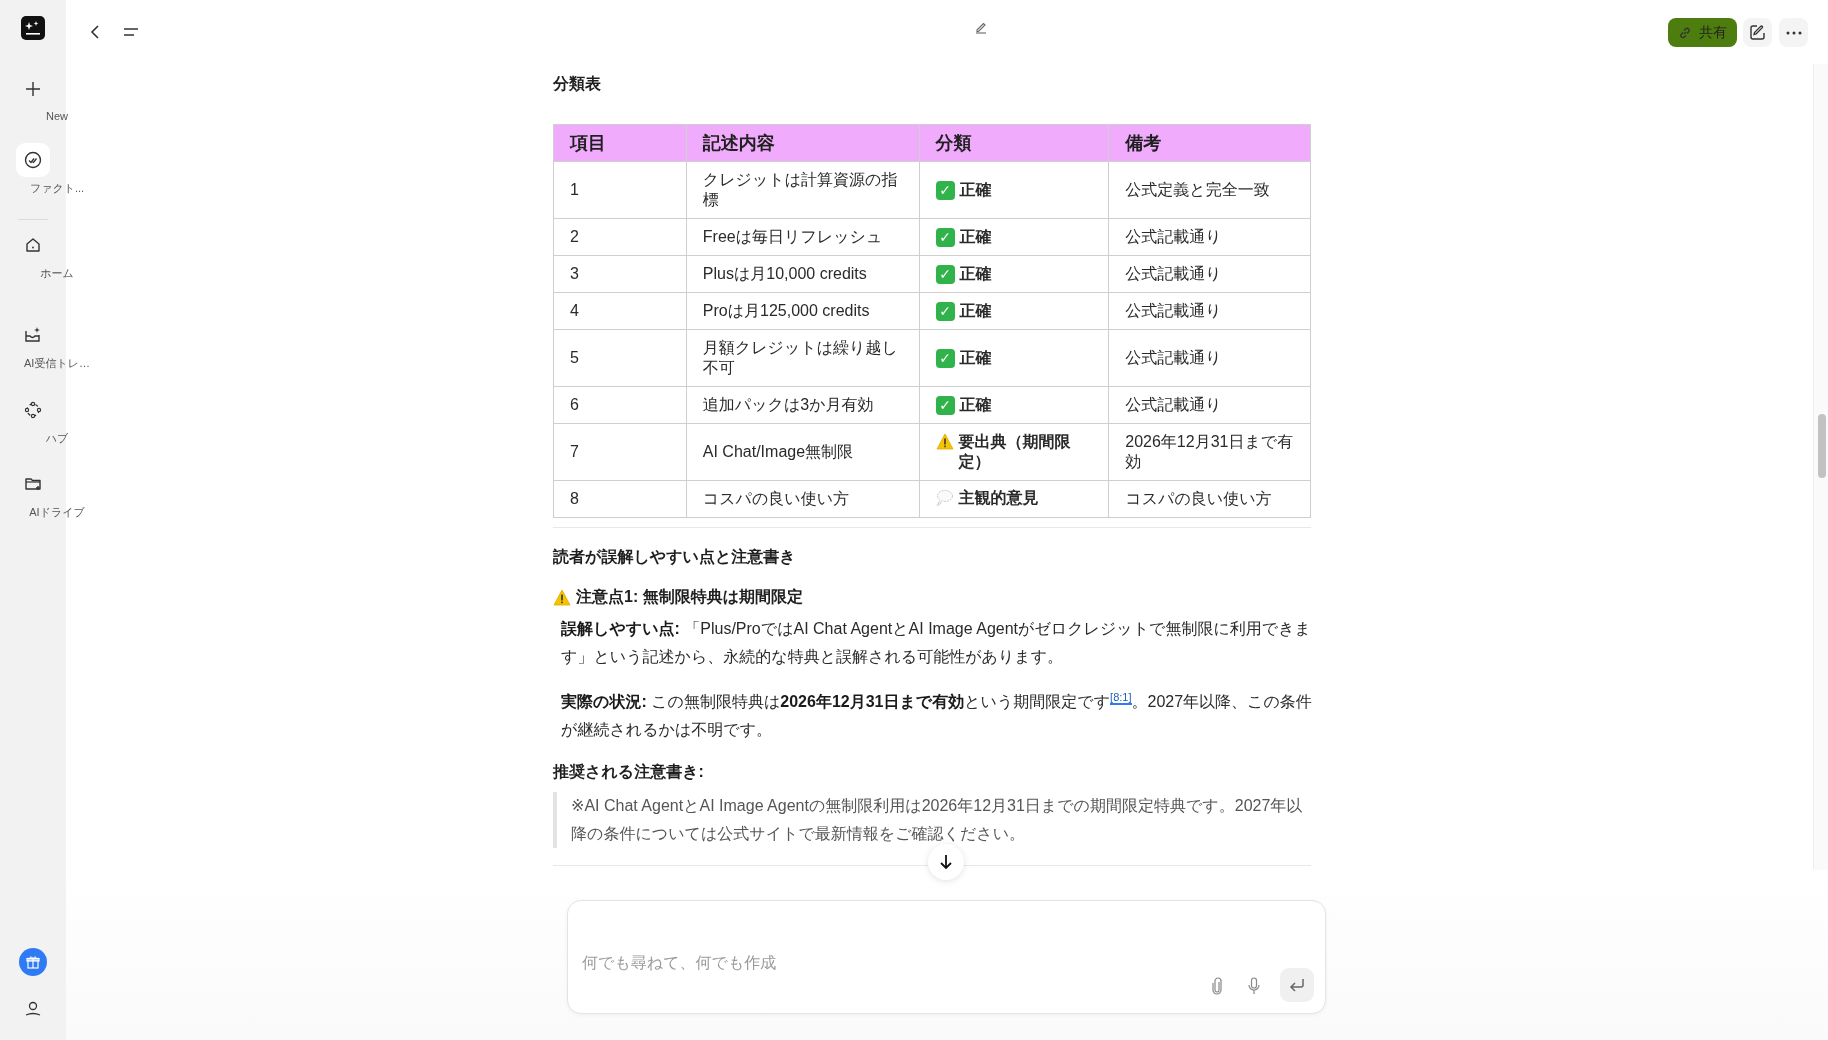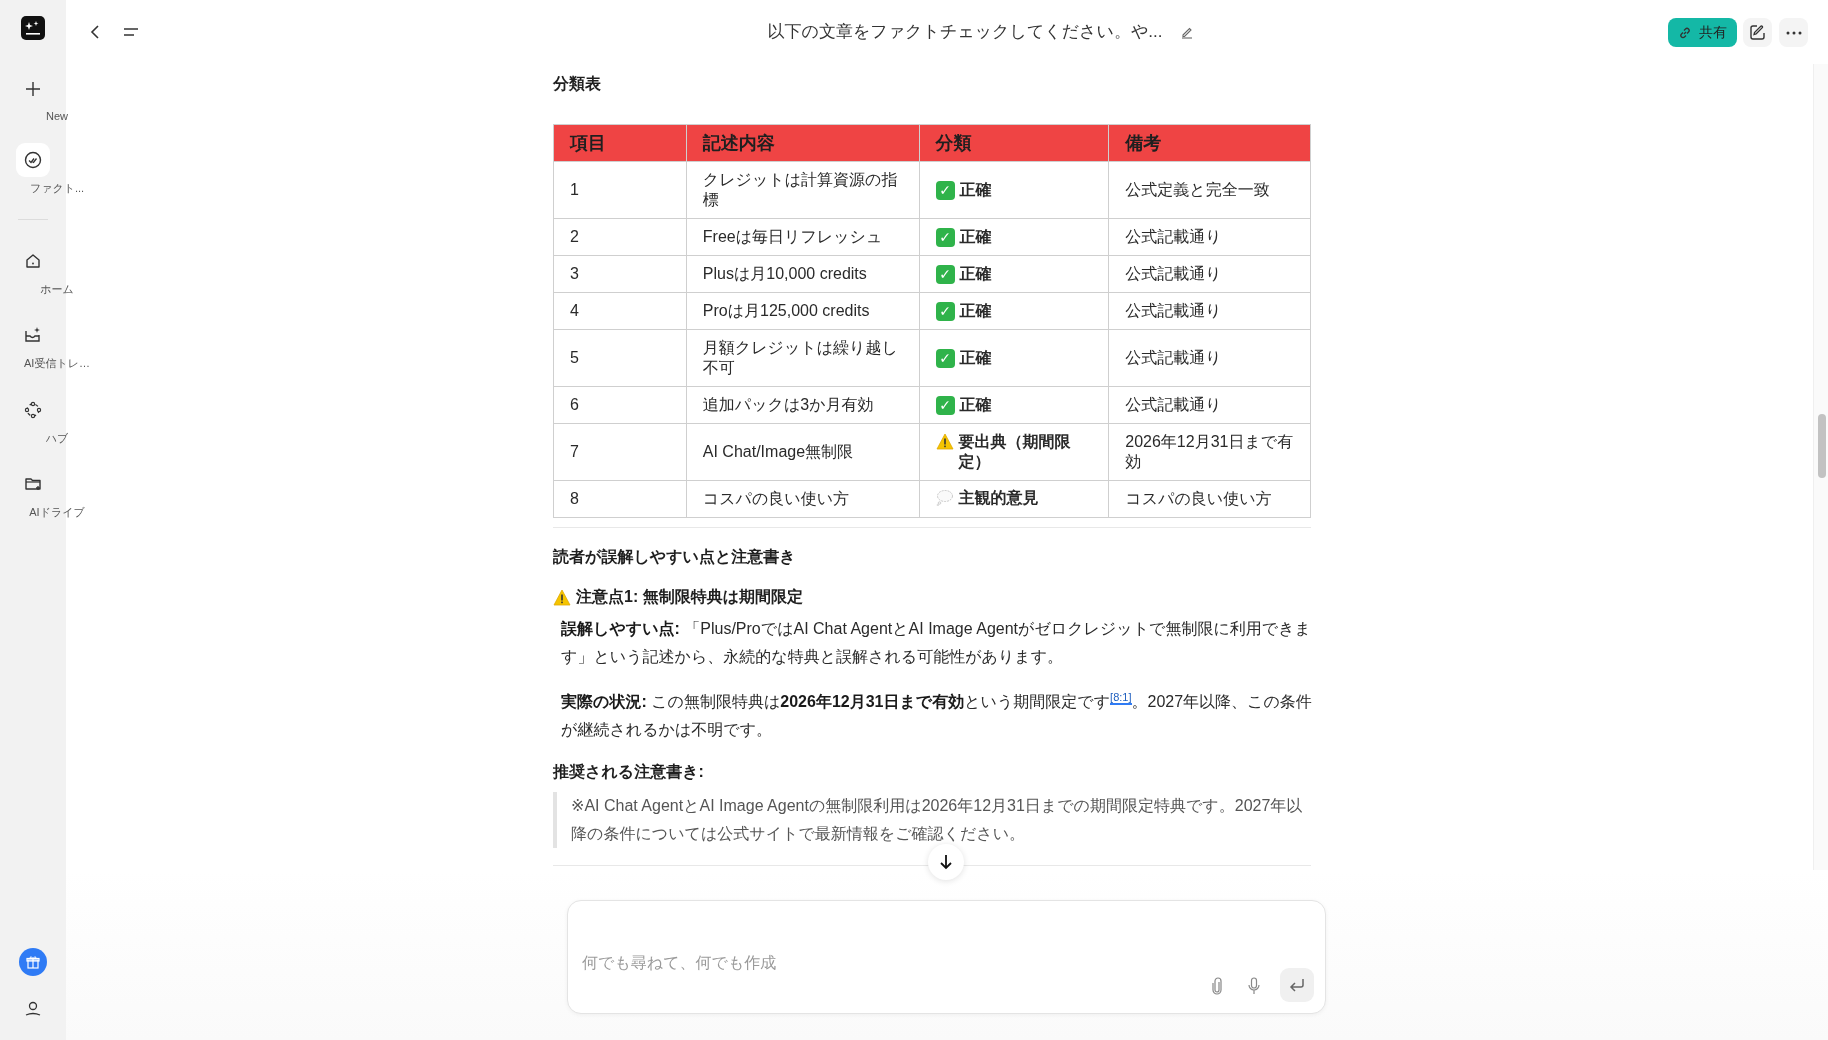--- a/index.html
+++ b/index.html
@@ -16,29 +16,29 @@
   .nav-item .lbl { font-size: 11px; color: #555; margin-top: 4px; white-space: nowrap; max-width: 66px; overflow: hidden; text-overflow: ellipsis; margin-left: 48px; }
   .side-divider { position: absolute; left: 18px; top: 219px; width: 30px; height: 1px; background: #dcdcdc; }
   .gift-btn { position: absolute; left: 19px; top: 948px; width: 28px; height: 28px; border-radius: 50%; background: #2f7bf5; display: flex; align-items: center; justify-content: center; cursor: pointer; }
   .user-btn { position: absolute; left: 20px; top: 996px; width: 26px; height: 26px; display: flex; align-items: center; justify-content: center; cursor: pointer; }
 
   
   .topbar { position: absolute; left: 66px; top: 0; right: 0; height: 64px; background: #fff; }
   .tb-icon { position: absolute; top: 18px; width: 28px; height: 28px; display: flex; align-items: center; justify-content: center; cursor: pointer; }
   .title-wrap { position: absolute; left: 680px; top: 20px; width: 470px; display: flex; align-items: center; justify-content: center; gap: 18px; }
   .title { font-size: 17px; color: #333; white-space: nowrap; }
-  .share-btn { position: absolute; left: 1668px; top: 18px; height: 29px; padding: 0 10px; background: #14b8a6; border-radius: 8px; display: flex; align-items: center; gap: 7px; font-size: 14px; color: #222; cursor: pointer; }
+  .share-btn { position: absolute; left: 1668px; top: 18px; height: 29px; padding: 0 10px; background: #4d7c0f; border-radius: 8px; display: flex; align-items: center; gap: 7px; font-size: 14px; color: #222; cursor: pointer; }
   .sq-btn { position: absolute; top: 18px; width: 29px; height: 29px; background: #f4f4f4; border-radius: 8px; display: flex; align-items: center; justify-content: center; cursor: pointer; }
 
   
   .content { position: absolute; left: 553px; top: 64px; width: 758px; }
   .h-table { position: absolute; left: 0; top: 10px; font-size: 16px; font-weight: bold; }
   table.cls { position: absolute; left: 0; top: 60px; width: 758px; border-collapse: collapse; font-size: 16px; }
   table.cls th, table.cls td { border: 1px solid #cfcfcf; padding: 0 16px; text-align: left; vertical-align: middle; line-height: 20px; }
-  table.cls th { height: 37px; font-weight: bold; font-size: 18px; background: #ef4444; }
+  table.cls th { height: 37px; font-weight: bold; font-size: 18px; background: #f0abfc; }
   table.cls td { height: 37px; color: #2a2a2a; }
   table.cls tr.tall td { height: 57px; }
   .badge { font-weight: bold; display: inline-flex; align-items: flex-start; gap: 5px; }
   .emo-check { display: inline-block; width: 19px; height: 19px; border-radius: 4px; background: #2fb34a; color: #fff; font-size: 14px; line-height: 19px; text-align: center; flex: none; margin-top: 1px; }
   .emo-warn { flex: none; margin-top: 1px; }
   .emo-bubble { flex: none; margin-top: 1px; }
   .rule { position: absolute; left: 0; top: 463px; width: 758px; height: 1px; background: #e8e8e8; }
 
   .h3 { position: absolute; left: 0; font-size: 16px; font-weight: bold; }
   .para { position: absolute; left: 8px; width: 758px; font-size: 16px; line-height: 28px; color: #2a2a2a; }
@@ -87,21 +87,21 @@
         <svg width="18" height="18" viewBox="0 0 18 18">
             <circle cx="9" cy="9" r="7.5" fill="none" stroke="#333" stroke-width="1.4"></circle>
             <path d="M5 9.5l2 2 3-4M8.5 11l1 .5 3-4" fill="none" stroke="#333" stroke-width="1.3"></path>
           </svg>
       </div>
       <span class="lbl">ファクト...</span>
     </div>
 
     <div class="side-divider"></div>
 
-    <div class="nav-item" style="top:244px">
+    <div class="nav-item" style="top:228px">
       <div class="ic">
         <svg width="18" height="18" viewBox="0 0 18 18">
             <path d="M3 8 L9 3 L15 8 V15 H3 Z" fill="none" stroke="#333" stroke-width="1.4" stroke-linejoin="round"></path>
             <circle cx="9" cy="11.5" r="0.9" fill="#333"></circle>
           </svg>
       </div>
       <span class="lbl">ホーム</span>
     </div>
 
     <div class="nav-item" style="top:318px">
@@ -161,21 +161,20 @@
           <path d="M10 2 L4 8 L10 14" fill="none" stroke="#333" stroke-width="1.6"></path>
         </svg>
     </div>
     <div class="tb-icon" style="left:51px">
       <svg width="16" height="12" viewBox="0 0 16 12">
           <path d="M1 3 H15 M1 9 H11" stroke="#333" stroke-width="1.6"></path>
         </svg>
     </div>
 
     <div class="title-wrap">
-      <span class="title">以下の文章をファクトチェックしてください。や...</span>
       <span style="cursor:pointer;display:flex;">
         <svg width="14" height="14" viewBox="0 0 14 14">
             <path d="M3 10 L9.5 3.5 L11 5 L4.5 11.5 H3 Z" fill="none" stroke="#666" stroke-width="1.1"></path>
             <path d="M2 13 H12" stroke="#666" stroke-width="1.1"></path>
           </svg>
       </span>
     </div>
 
     <div class="share-btn" style="left:1602px">
       <svg width="14" height="14" viewBox="0 0 14 14">

